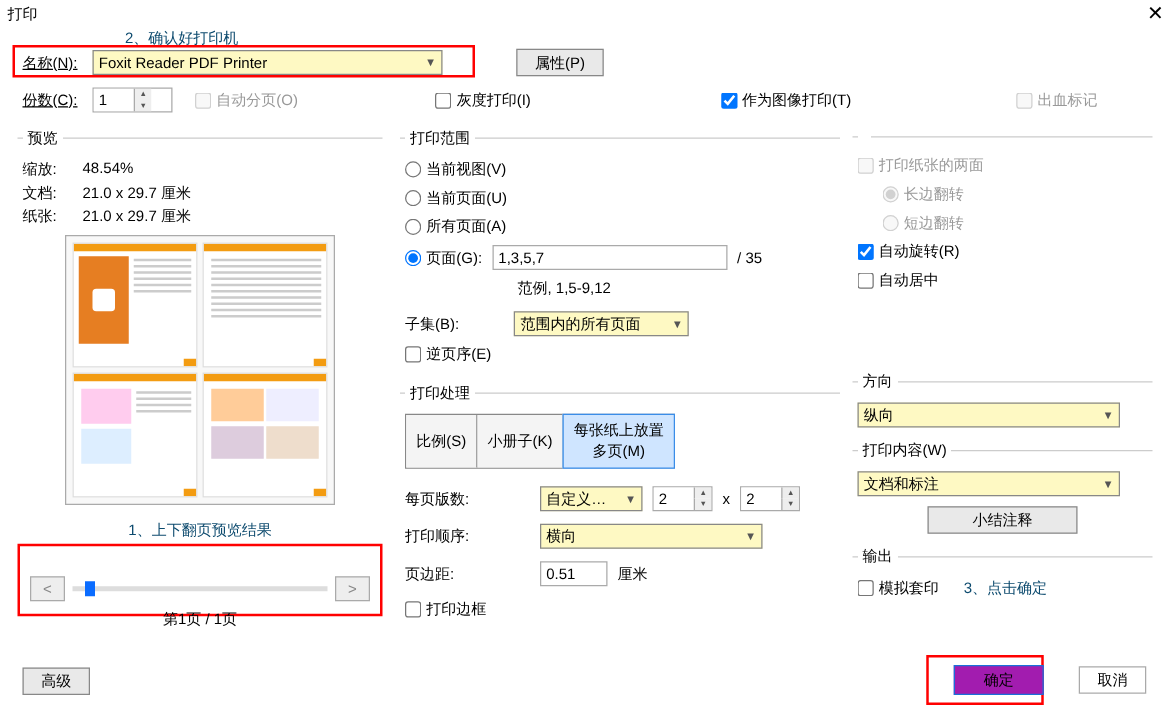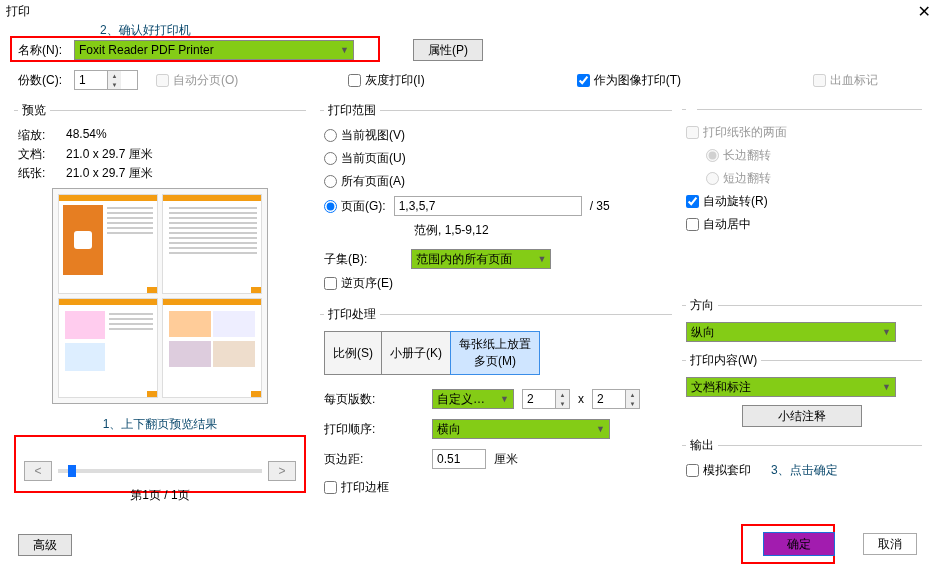--- a/index.html
+++ b/index.html
@@ -2,22 +2,22 @@
 <html><head>
 <meta charset="utf-8">
 <style>
 * { box-sizing: border-box; font-family: "Microsoft YaHei", "SimSun", sans-serif; font-size: 12px; }
 body { margin: 0; background: #fff; width: 937px; height: 570px; position: relative; }
 .titlebar { height: 22px; display: flex; align-items: center; padding: 0 6px; }
 .titlebar-title { flex: 0 0 auto; }
 .titlebar-close { margin-left: auto; font-size: 16px; cursor: pointer; font-family: Arial; }
 .redbox { border: 2px solid #ff0000; position: absolute; }
 .redtext { color: #0c4a6e; position: absolute; }
-.lbl { display: inline-block; }
-.select { display: inline-flex; align-items: center; border: 1px solid #888; background: #84cc16; height: 20px; padding: 0 4px; position: relative; }
+.lbl { display: inline-block; text-decoration: underline; }
+.select { display: inline-flex; align-items: center; border: 1px solid #888; background: #fef9c3; height: 20px; padding: 0 4px; position: relative; }
 .select .arrow { margin-left: auto; font-size: 9px; color: #555; }
 .btn { display: inline-flex; align-items: center; justify-content: center; border: 1px solid #888; background: #e9e9e9; height: 22px; padding: 0 14px; cursor: pointer; }
 .chk { display: inline-flex; align-items: center; gap: 4px; }
 .chk input { width: 13px; height: 13px; margin: 0; }
 .radio { display: inline-flex; align-items: center; gap: 4px; }
 .radio input { width: 13px; height: 13px; margin: 0; }
 fieldset { border: none; border-top: 1px solid #ccc; margin: 0; padding: 8px 4px 4px; }
 fieldset legend { padding: 0 4px; }
 .col { position: absolute; }
 .col-left { left: 14px; top: 102px; width: 292px; }

